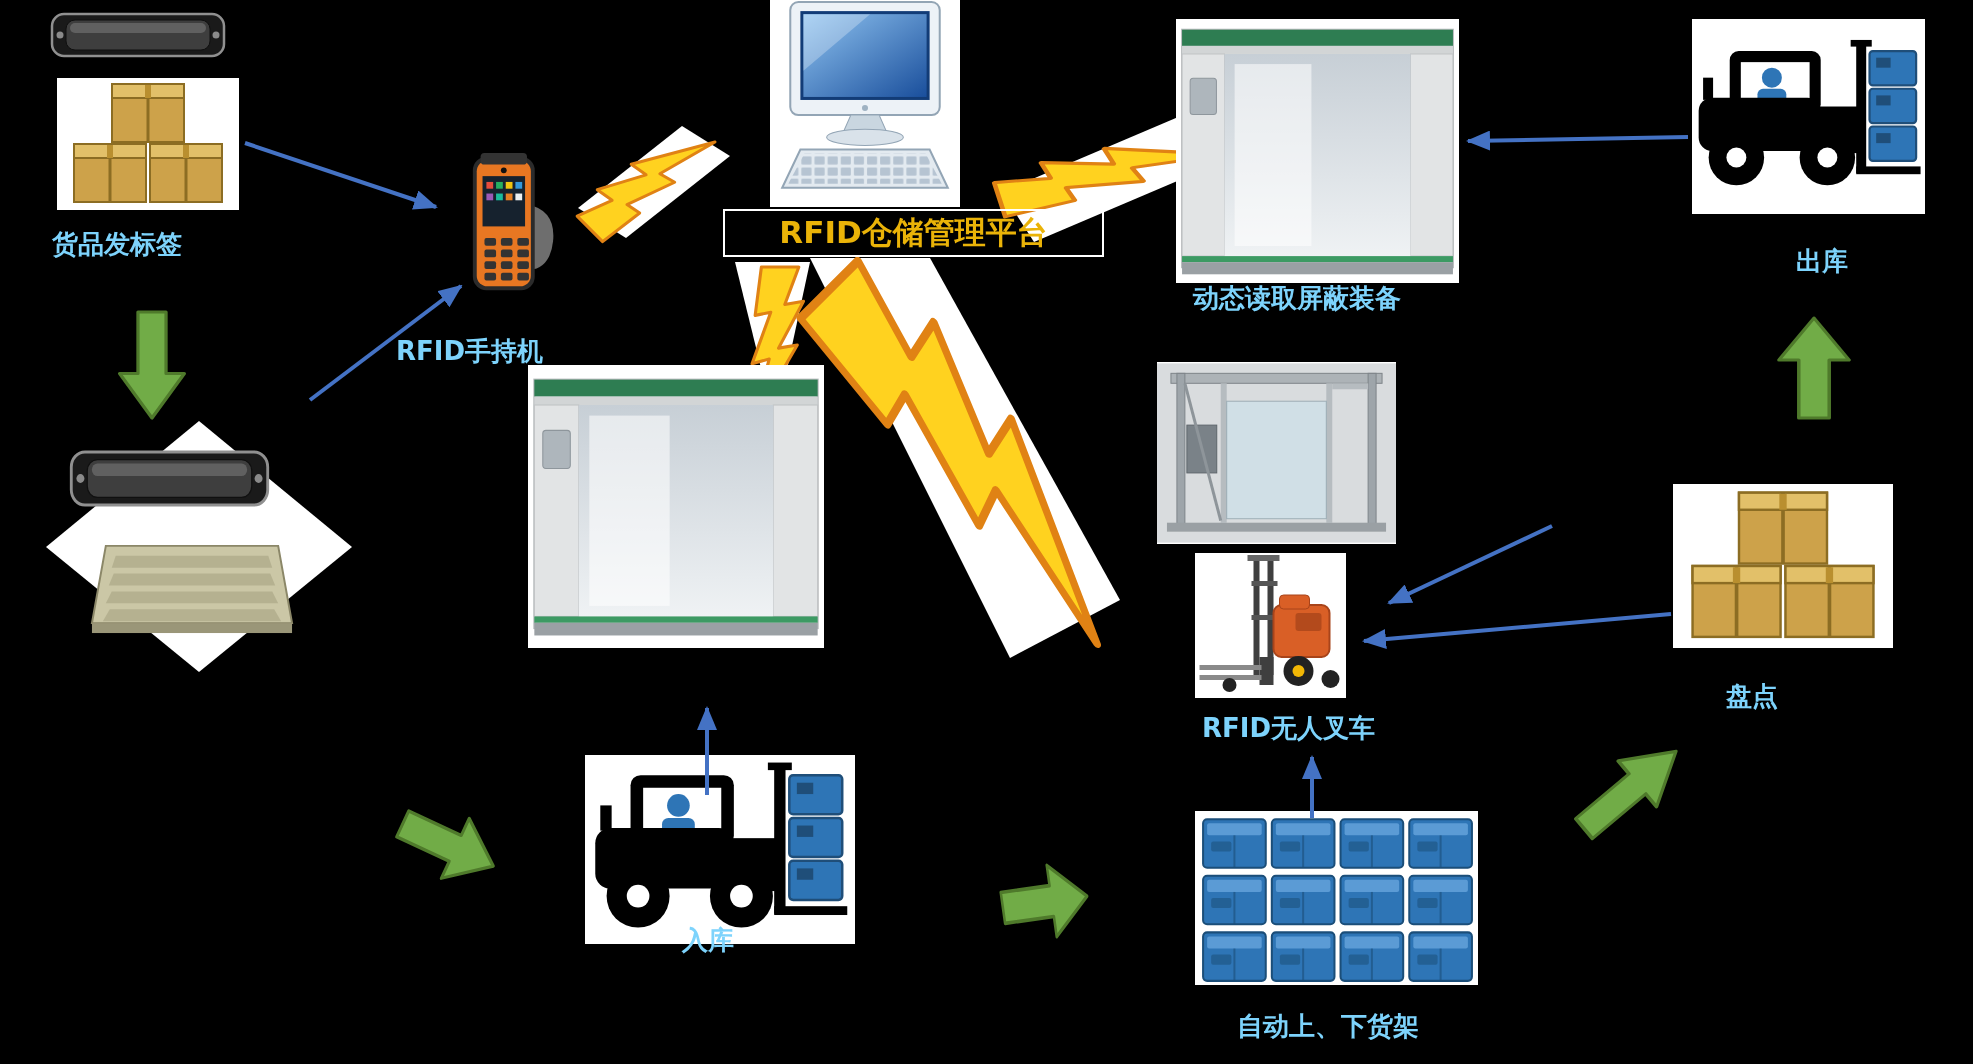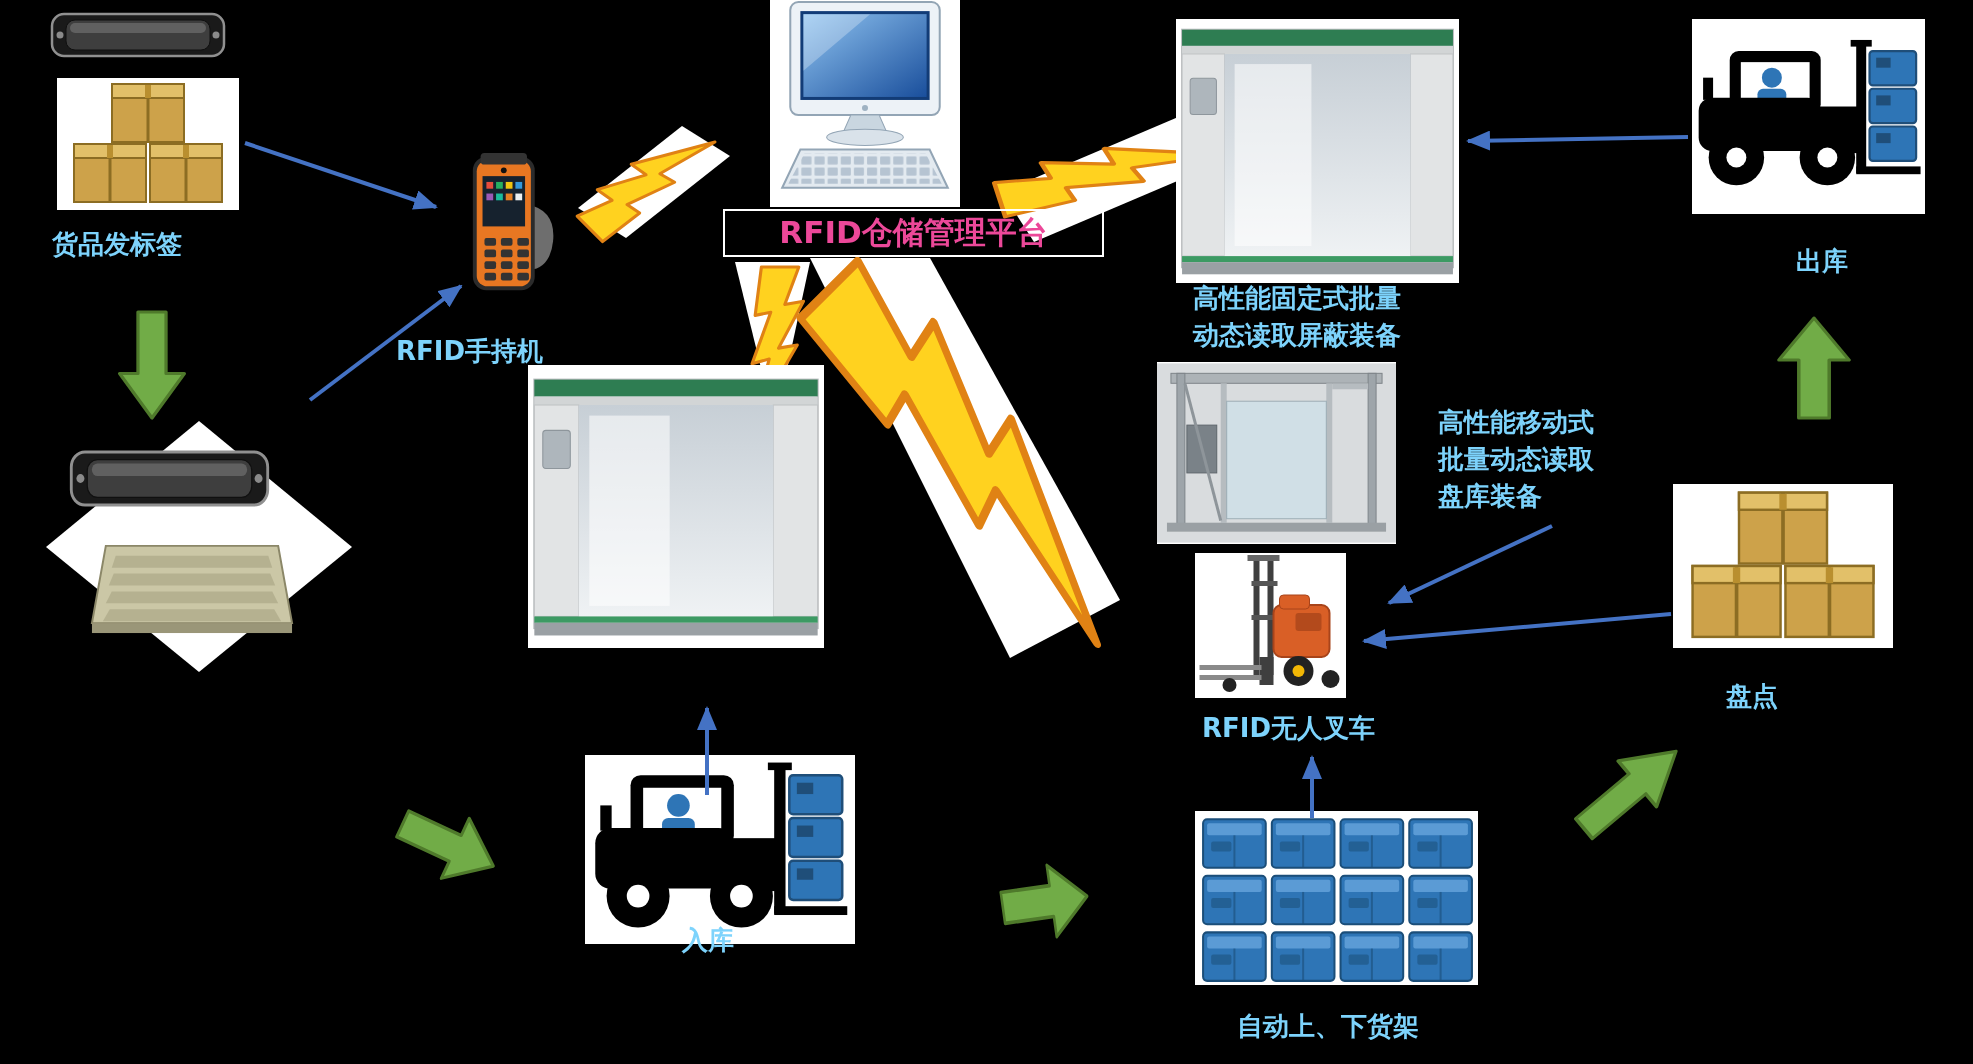--- a/index.html
+++ b/index.html
@@ -5,21 +5,21 @@
   html,body{margin:0;padding:0;background:#000;}
   .stage{position:relative;width:1973px;height:1064px;background:#000;overflow:hidden;
          font-family:"DejaVu Sans","Liberation Sans",sans-serif;}
   .layer{position:absolute;left:0;top:0;width:100%;height:100%;}
   .layer.base{z-index:1;}
   .layer.top{z-index:4;pointer-events:none;}
   .card{position:absolute;background:#fff;z-index:2;display:flex;align-items:center;justify-content:center;}
   .gfx{position:absolute;z-index:2;}
   .lbl{position:absolute;z-index:3;color:#7dd3fc;font-weight:700;font-size:26px;line-height:37px;white-space:nowrap;}
   .titlebox{position:absolute;z-index:3;border:2px solid #ffffff;display:flex;align-items:center;justify-content:center;
-            color:#ec4899;font-weight:700;font-size:31px;white-space:nowrap;}
+            color:#eab308;font-weight:700;font-size:31px;white-space:nowrap;}
   svg{display:block;}
 </style>
 </head>
 <body>
 
 <svg style="position:absolute;width:0;height:0" aria-hidden="true">
 <defs>
   <linearGradient id="scr" x1="0" y1="0" x2="1" y2="1">
     <stop offset="0" stop-color="#8FC3F0"></stop>
         <stop offset="1" stop-color="#1A4F9C"></stop>
@@ -302,27 +302,21 @@
       </svg>
   </div>
 
   <div class="titlebox" style="left:723px;top:209px;width:377px;height:44px">
     <span>RFID仓储管理平台</span>
   </div>
 
   <div class="lbl" style="left:52px;top:226px">货品发标签</div>
   <div class="lbl" style="left:396px;top:333px">RFID手持机</div>
   <div class="lbl" style="left:1193px;top:280px">
-    <div>高性能固定式批量</div>
     <div>动态读取屏蔽装备</div>
-  </div>
-  <div class="lbl" style="left:1438px;top:404px">
-    <div>高性能移动式</div>
-    <div>批量动态读取</div>
-    <div>盘库装备</div>
   </div>
   <div class="lbl" style="left:1796px;top:243px">出库</div>
   <div class="lbl" style="left:1726px;top:678px">盘点</div>
   <div class="lbl" style="left:1202px;top:710px">RFID无人叉车</div>
   <div class="lbl" style="left:682px;top:922px">入库</div>
   <div class="lbl" style="left:1237px;top:1008px">自动上、下货架</div>
 
   <svg class="layer top" viewBox="0 0 1973 1064">
     <defs>
       <marker id="bh" markerWidth="24" markerHeight="20" refX="22" refY="10" orient="auto" markerUnits="userSpaceOnUse">

